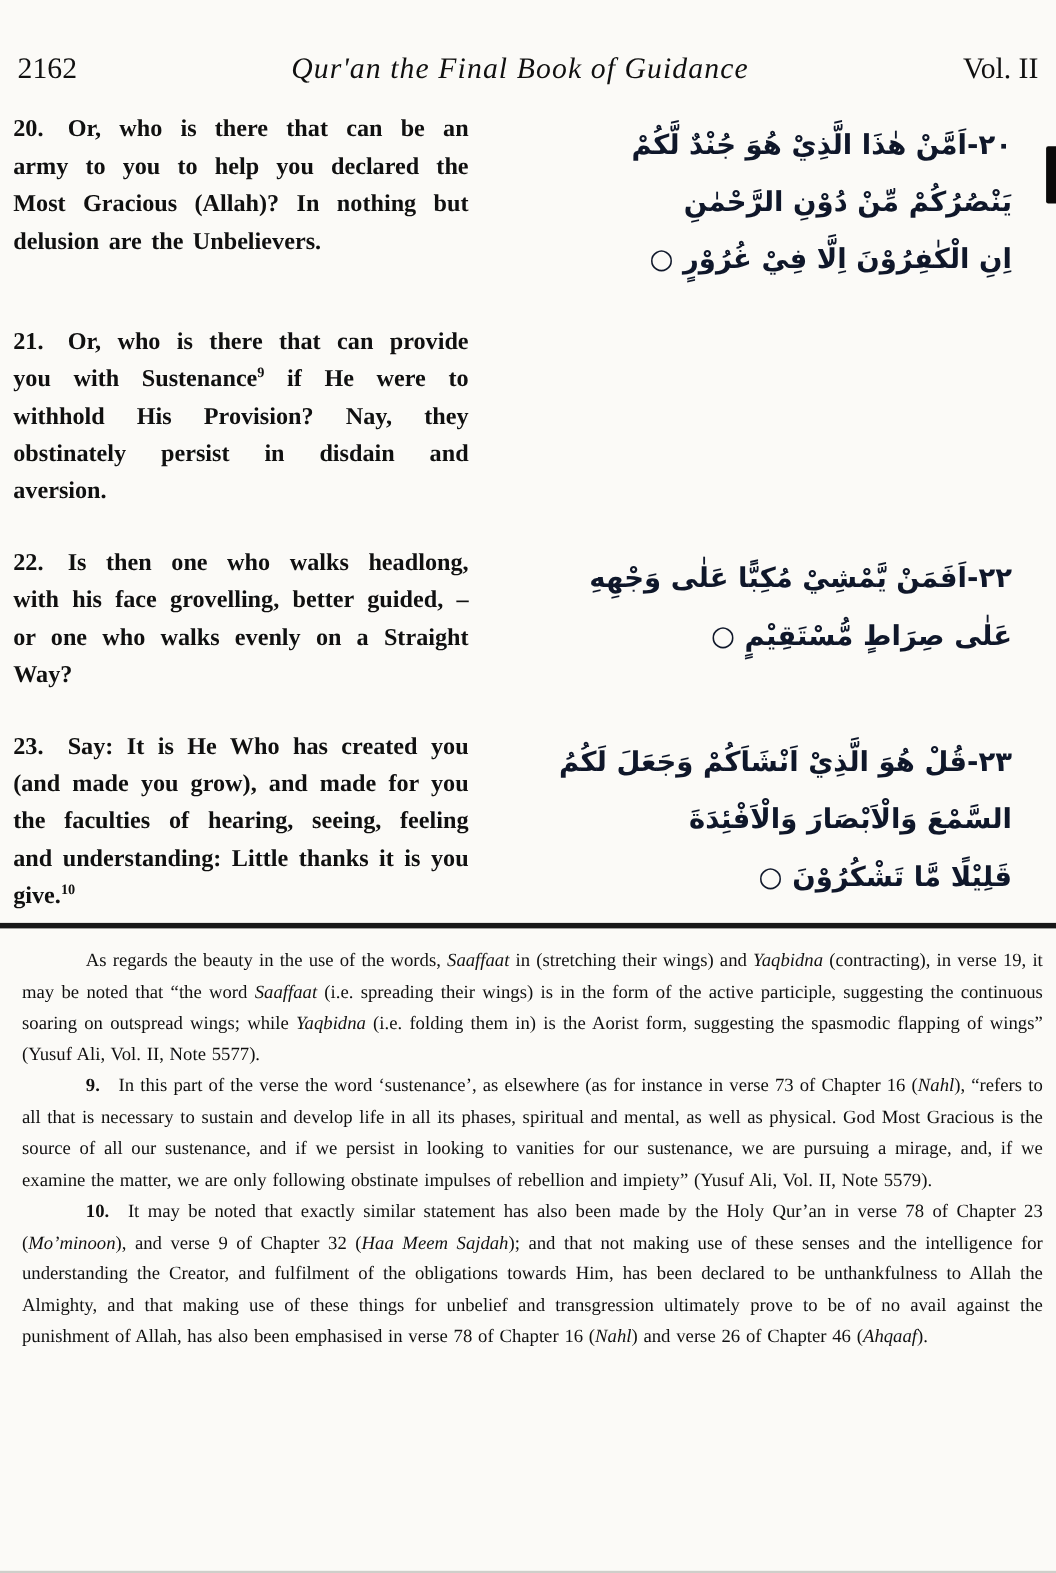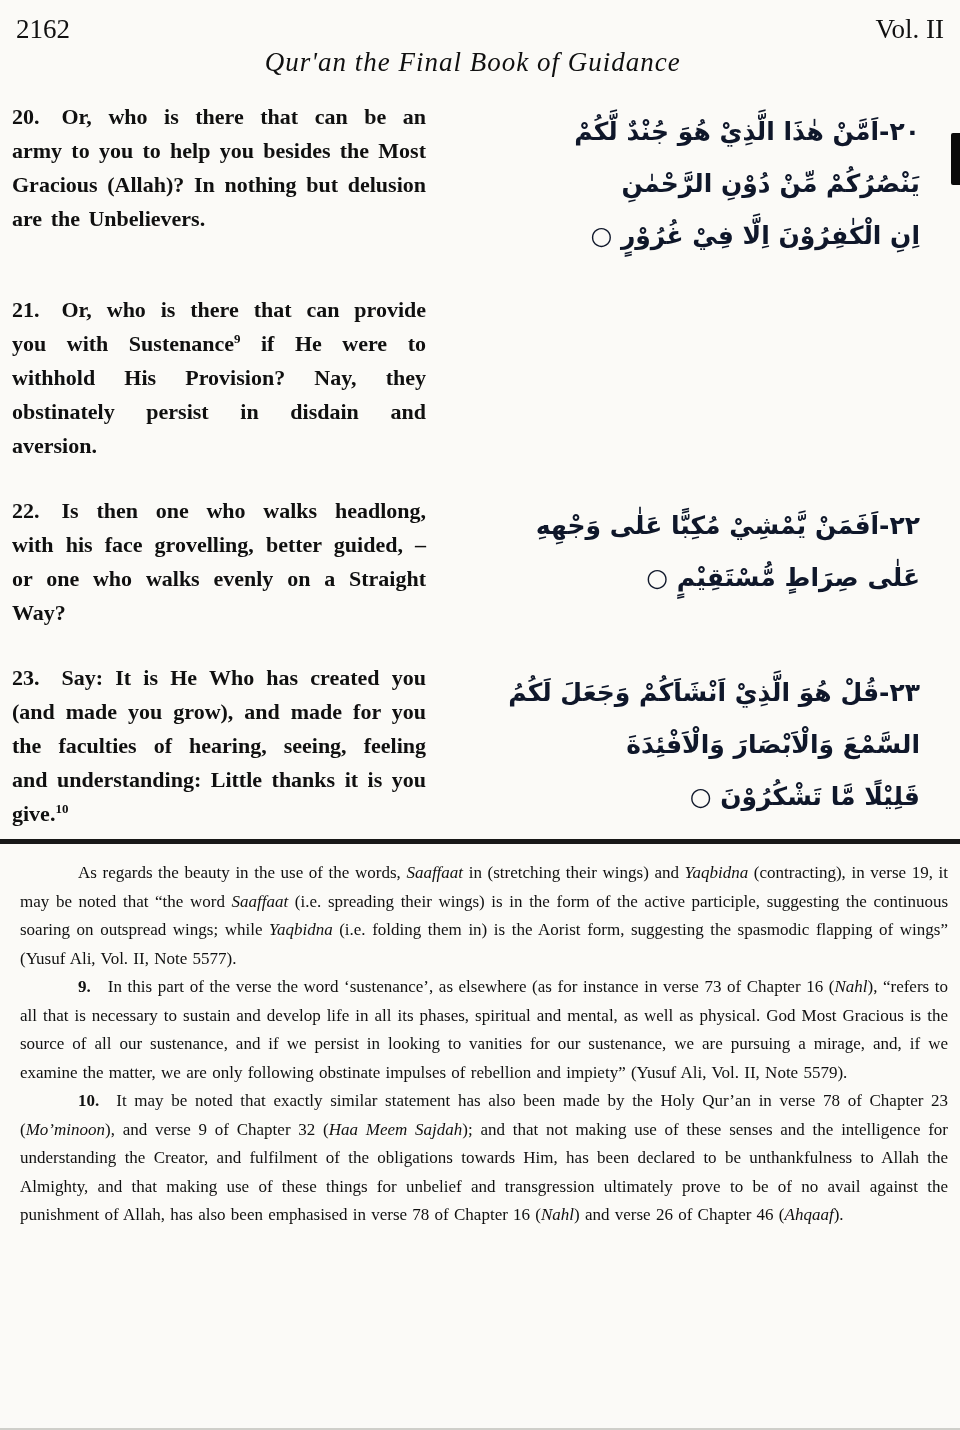--- a/index.html
+++ b/index.html
@@ -3,21 +3,21 @@
 <meta charset="utf-8">
 <style>
   html,body{margin:0;padding:0;}
   body{
     width:960px;height:1430px;
     background:#fbfaf7;color:#101010;
     font-family:"Liberation Serif",serif;
     position:relative;overflow:hidden;box-sizing:border-box;
     border-bottom:2px solid #cfcfca;
   }
-  .page-header{display:flex;align-items:flex-start;padding:14px 16px 0 16px;}
+  .page-header{display:flex;align-items:flex-end;padding:14px 16px 0 16px;}
   .page-number{font-size:27px;}
   .book-title{flex:1;text-align:center;font-style:italic;font-size:27px;letter-spacing:1px;margin-top:33px;}
   .volume-label{font-size:27px;}
 
   .verses{padding:22px 40px 0 12px;}
   .verse-row{display:flex;margin-bottom:31px;}
   .verse-row:last-child{margin-bottom:0;}
   .verse-english{
     width:414px;font-weight:bold;font-size:22px;line-height:34px;
     text-align:justify;word-spacing:3px;margin:0;
@@ -49,21 +49,21 @@
 <body>
 
 <header class="page-header">
   <span class="page-number">2162</span>
   <span class="book-title">Qur'an the Final Book of Guidance</span>
   <span class="volume-label">Vol. II</span>
 </header>
 
 <main class="verses" id="verses">
     <div class="verse-row">
-      <p class="verse-english"><span class="verse-number">20.  </span><span>Or, who is there that can be an army to you to help you besides the Most Gracious (Allah)? In nothing but delusion are the Unbelievers.</span></p>
+      <p class="verse-english"><span class="verse-number">20.  </span><span>Or, who is there that can be an army to you to help you declared the Most Gracious (Allah)? In nothing but delusion are the Unbelievers.</span></p>
       <div class="verse-arabic" dir="rtl">
         <div class="arabic-line">۲۰-اَمَّنْ هٰذَا الَّذِيْ هُوَ جُنْدٌ لَّكُمْ</div>
         <div class="arabic-line">يَنْصُرُكُمْ مِّنْ دُوْنِ الرَّحْمٰنِ</div>
         <div class="arabic-line">اِنِ الْكٰفِرُوْنَ اِلَّا فِيْ غُرُوْرٍ ○</div>
       </div>
     </div>
     <div class="verse-row">
       <p class="verse-english"><span class="verse-number">21.  </span><span>Or, who is there that can provide you with Sustenance</span><sup>9</sup><span> if He were to withhold His Provision? Nay, they obstinately persist in disdain and aversion.</span></p>
     </div>
     <div class="verse-row">

